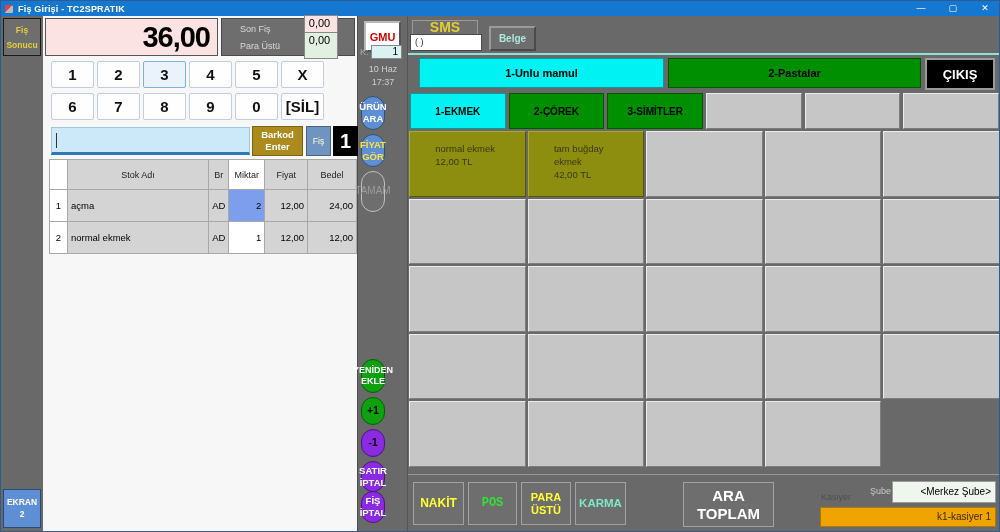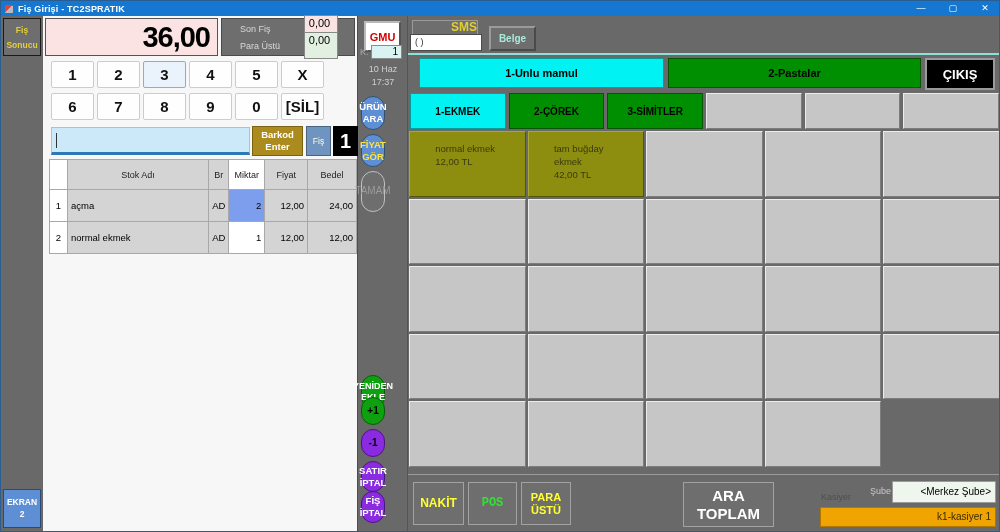--- a/index.html
+++ b/index.html
@@ -56,29 +56,29 @@
   .mid-strip { position:absolute; left:357px; top:15px; width:50px; height:517px; background:#696969; border-right:1px solid #555; }
   .btn-gmu { position:absolute; left:6px; top:5px; width:37px; height:31px; background:#fff; border:2px solid #b9b9b9; border-right-color:#555; border-bottom-color:#555; color:#d40000; font-weight:bold; font-size:11px; display:flex; align-items:center; justify-content:center; }
   .k-label { position:absolute; left:2px; top:31px; color:#a9a9a9; font-size:9px; }
   .k-box { position:absolute; left:13px; top:29px; width:31px; height:14px; background:#d9f3f3; border:1px solid #8a8a8a; font-size:10px; text-align:right; padding-right:3px; line-height:12px; color:#000; }
   .dt-date { position:absolute; left:0; top:48px; width:50px; text-align:center; color:#cfcfcf; font-size:9px; }
   .dt-time { position:absolute; left:0; top:61px; width:50px; text-align:center; color:#cfcfcf; font-size:9px; }
   .mid-btn { position:absolute; left:3px; width:24px; display:flex; flex-direction:column; align-items:center; justify-content:center; font-weight:bold; line-height:1.25; text-align:center;border-radius:16px; }
   .btn-urun-ara { top:80px; height:34px; background:#5e8fd4; border:1px solid #32516f; color:#fff; font-size:9.5px; }
   .btn-fiyat-gor { top:118px; height:33px; background:#5e8fd4; border:1px solid #32516f; color:#ffe23c; font-size:9.5px; }
   .btn-tamam { top:155px; height:41px; background:#6e6e6e; border:1px solid #c0c0c0; color:#9b9b9b; font-size:10px; font-weight:normal; }
-  .btn-yeniden { top:343px; height:34px; background:#0fa00f; border:1px solid #075e07; color:#fff; font-size:9px;margin-top:16px; }
+  .btn-yeniden { top:343px; height:34px; background:#0fa00f; border:1px solid #075e07; color:#fff; font-size:9px; }
   .btn-plus1 { top:381px; height:28px; background:#0fa00f; border:1px solid #075e07; color:#000; font-size:10px; }
   .btn-minus1 { top:413px; height:28px; background:#8a2be2; border:1px solid #4d1582; color:#000; font-size:10px; }
   .btn-satir { top:445px; height:31px; background:#8a2be2; border:1px solid #4d1582; color:#fff; font-size:9.5px; }
   .btn-fisiptal { top:475px; height:32px; background:#8a2be2; border:1px solid #4d1582; color:#fff; font-size:9.5px; }
 
   
   .right-panel { position:absolute; left:407px; top:15px; width:593px; height:517px; background:#696969; }
-  .btn-sms { position:absolute; left:4px; top:4px; width:66px; height:20px; background:#6e6e6e; border:1px solid #9a9a9a; border-bottom:none; color:#e3cf30; font-weight:bold; font-size:12px; text-align:right; line-height:13px; }
+  .btn-sms { position:absolute; left:4px; top:4px; width:66px; height:20px; background:#6e6e6e; border:1px solid #9a9a9a; border-bottom:none; color:#e3cf30; font-weight:bold; font-size:14px; text-align:center; line-height:13px; }
   .sms-input { position:absolute; left:2px; top:18px; width:72px; height:17px; background:#fff; border:1px solid #4a4a4a; font-size:9px; color:#333; padding-left:4px; line-height:15px; }
   .btn-belge { position:absolute; left:81px; top:10px; width:47px; height:25px; background:#6e6e6e; border:2px solid #9a9a9a; border-right-color:#4a4a4a; border-bottom-color:#4a4a4a; color:#a9e9d9; font-weight:bold; font-size:10px; display:flex; align-items:center; justify-content:center; }
   .mode-title { position:absolute; left:106px; top:12px; width:220px; text-align:center; color:#e3d23a; font-size:16px; font-weight:bold; letter-spacing:1px; }
   .teal-line { position:absolute; left:0; top:37px; width:593px; height:2px; background:#90e0d8; }
 
   .cat-row { position:absolute; left:0; top:42px; width:593px; height:31px; }
   .cat-btn { position:absolute; top:0; height:30px; font-size:11px; font-weight:bold; color:#000; display:flex; align-items:center; justify-content:center; }
   .cat-cyan { left:11px; width:245px; background:#00f2f2; border:1px solid #0a9a9a; }
   .cat-green { left:260px; width:253px; background:#008f00; border:1px solid #055505; }
   .btn-cikis { position:absolute; left:517px; top:0; width:70px; height:32px; background:#000; border:2px solid #9a9a9a; color:#fff; font-size:13px; font-weight:bold; display:flex; align-items:center; justify-content:center; }
@@ -304,20 +304,21 @@
         <div class="pcell"></div>
       </div>
 
     <div class="bottom-bar">
       <div class="pay-btn b-nakit">NAKİT</div>
       <div class="pay-btn b-pos">POS</div>
       <div class="pay-btn b-para">
         <span>PARA</span>
         <span>ÜSTÜ</span>
       </div>
+      <div class="pay-btn b-karma">KARMA</div>
       <div class="pay-btn b-ara">
         <span>ARA</span>
         <span>TOPLAM</span>
       </div>
       <span class="lbl-kasiyer">Kasiyer</span>
       <span class="lbl-sube">Şube</span>
       <div class="fld-sube">&lt;Merkez Şube&gt;</div>
       <div class="fld-kasiyer">k1-kasiyer 1</div>
     </div>
   </div>

